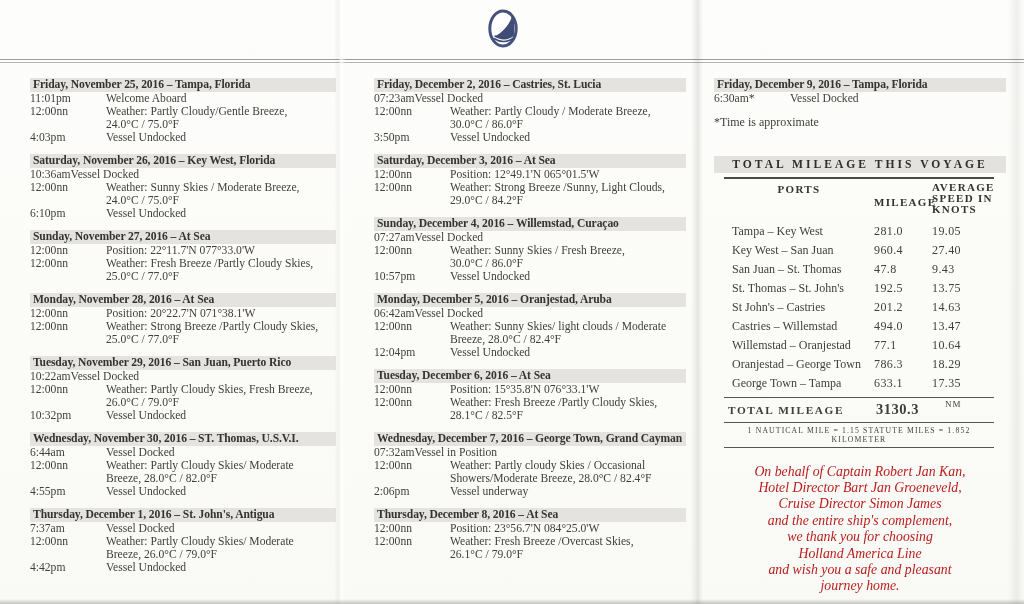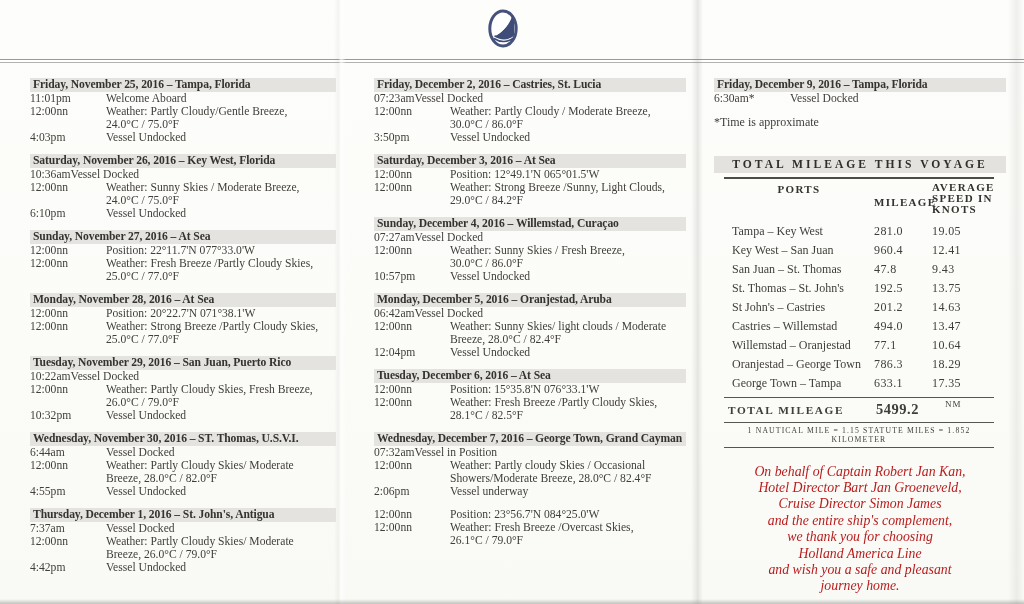--- a/index.html
+++ b/index.html
@@ -329,20 +329,21 @@
           </span>
         </div>
         <div class="row">
           <span class="time">2:06pm</span>
           <span class="desc">
             <div>Vessel underway</div>
           </span>
         </div>
       </div>
       <div class="entry">
+        <div class="etitle">Thursday, December 8, 2016 – At Sea</div>
         <div class="row">
           <span class="time">12:00nn</span>
           <span class="desc">
             <div>Position: 23°56.7'N 084°25.0'W</div>
           </span>
         </div>
         <div class="row">
           <span class="time">12:00nn</span>
           <span class="desc">
             <div>Weather: Fresh Breeze /Overcast Skies,</div>
@@ -374,21 +375,21 @@
       </div>
       <div id="mrows" class="mrows">
           <div class="mrow">
             <span class="mr-port">Tampa – Key West</span>
             <span class="mr-mileage">281.0</span>
             <span class="mr-speed">19.05</span>
           </div>
           <div class="mrow">
             <span class="mr-port">Key West – San Juan</span>
             <span class="mr-mileage">960.4</span>
-            <span class="mr-speed">12.41</span>
+            <span class="mr-speed">27.40</span>
           </div>
           <div class="mrow">
             <span class="mr-port">San Juan –  St. Thomas</span>
             <span class="mr-mileage">47.8</span>
             <span class="mr-speed">9.43</span>
           </div>
           <div class="mrow">
             <span class="mr-port">St. Thomas – St. John's</span>
             <span class="mr-mileage">192.5</span>
             <span class="mr-speed">13.75</span>
@@ -414,21 +415,21 @@
             <span class="mr-speed">18.29</span>
           </div>
           <div class="mrow">
             <span class="mr-port">George Town – Tampa</span>
             <span class="mr-mileage">633.1</span>
             <span class="mr-speed">17.35</span>
           </div>
         </div>
       <div class="mtotal">
         <span class="mtlabel">TOTAL MILEAGE</span>
-        <span class="mtvalue">5499.2</span>
+        <span class="mtvalue">3130.3</span>
         <span class="mtunit">NM</span>
       </div>
       <div class="mconv">1 NAUTICAL MILE = 1.15 STATUTE MILES = 1.852 KILOMETER</div>
     </div>
     <div id="closing" class="closing">
         <div>On behalf of Captain Robert Jan Kan,</div>
         <div>Hotel Director Bart Jan Groeneveld,</div>
         <div>Cruise Director Simon James</div>
         <div>and the entire ship's complement,</div>
         <div>we thank you for choosing</div>

